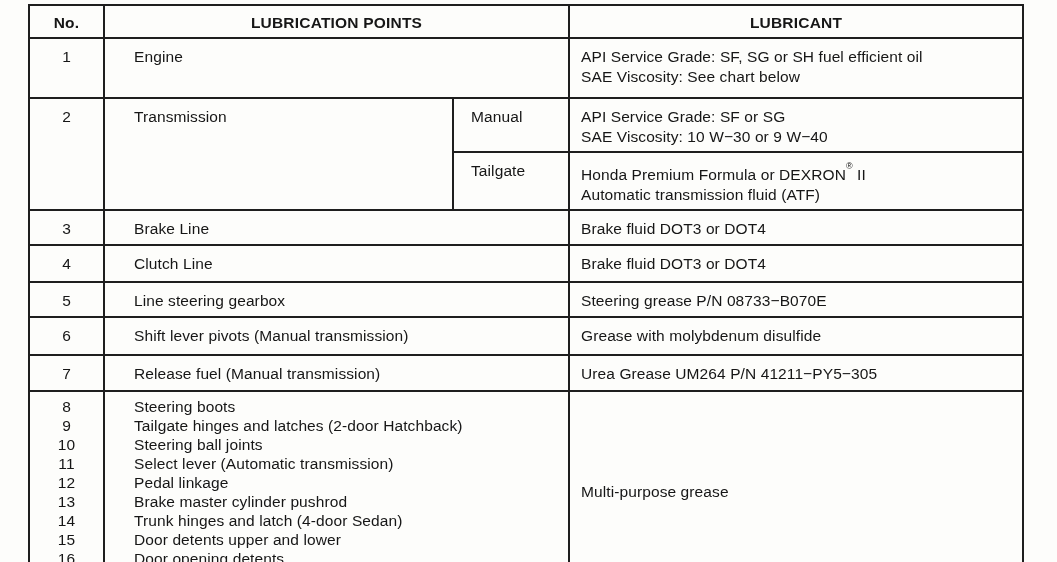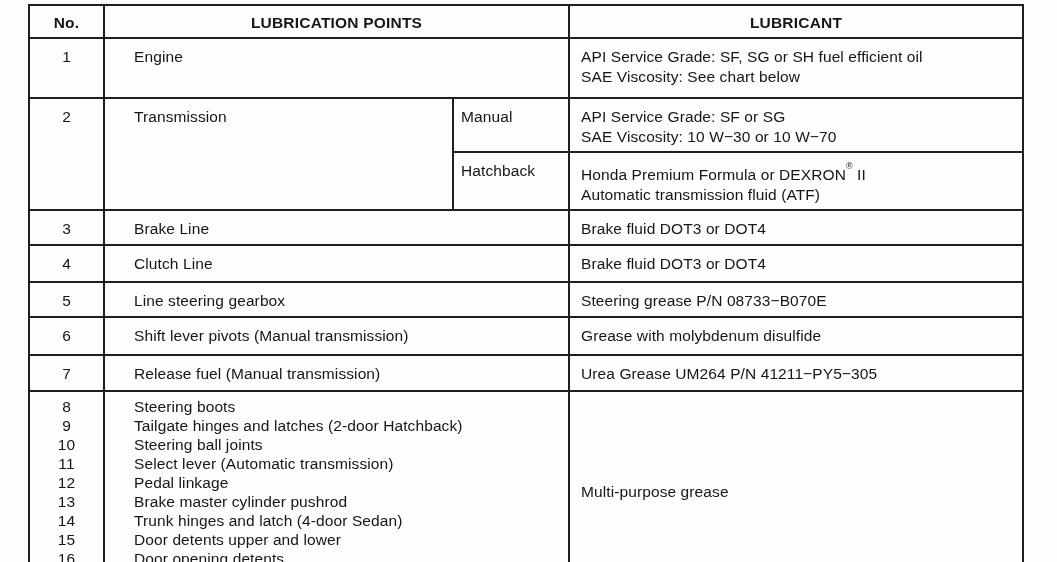--- a/index.html
+++ b/index.html
@@ -20,21 +20,21 @@
     vertical-align:top;
     padding:8px 8px 4px 29px;
     line-height:20px;
     overflow:hidden;
   }
   tr.hdr td{
     text-align:center;font-weight:bold;
     padding:7px 0 4px 0;letter-spacing:0.2px;
   }
   td.num{text-align:center;padding-left:0;padding-right:0;}
-  td.sub{padding-left:7px;}
+  td.sub{padding-left:17px;}
   td.lub{padding-left:11px;}
   .ln{display:block;}
   sup.reg{font-size:9px;position:relative;top:-5px;}
   
   tr.h-hdr{height:32px;} tr.h-r1{height:60px;}
   tr.h-r2a{height:52px;} tr.h-r2b{height:53px;}
   tr.h-r3{height:35px;} tr.h-r4{height:37px;}
   tr.h-r5{height:35px;} tr.h-r6{height:38px;}
   tr.h-r7{height:36px;} tr.h-grp{height:200px;}
   
@@ -69,26 +69,26 @@
         <span class="ln">SAE Viscosity: See chart below</span>
       </td>
     </tr>
 
     <tr class="h-r2a">
       <td class="num" rowspan="2">2</td>
       <td rowspan="2">Transmission</td>
       <td class="sub">Manual</td>
       <td class="lub">
         <span class="ln">API Service Grade: SF or SG</span>
-        <span class="ln">SAE Viscosity: 10 W−30 or 10 W−70</span>
+        <span class="ln">SAE Viscosity: 10 W−30 or 9 W−40</span>
       </td>
     </tr>
 
     <tr class="h-r2b">
-      <td class="sub">Hatchback</td>
+      <td class="sub">Tailgate</td>
       <td class="lub">
         <span class="ln"><span>Honda Premium Formula or DEXRON</span><sup class="reg">®</sup><span> II</span></span>
         <span class="ln">Automatic transmission fluid (ATF)</span>
       </td>
     </tr>
 
     <tr class="h-r3">
       <td class="num">3</td>
       <td colspan="2">Brake Line</td>
       <td class="lub">Brake fluid DOT3 or DOT4</td>

